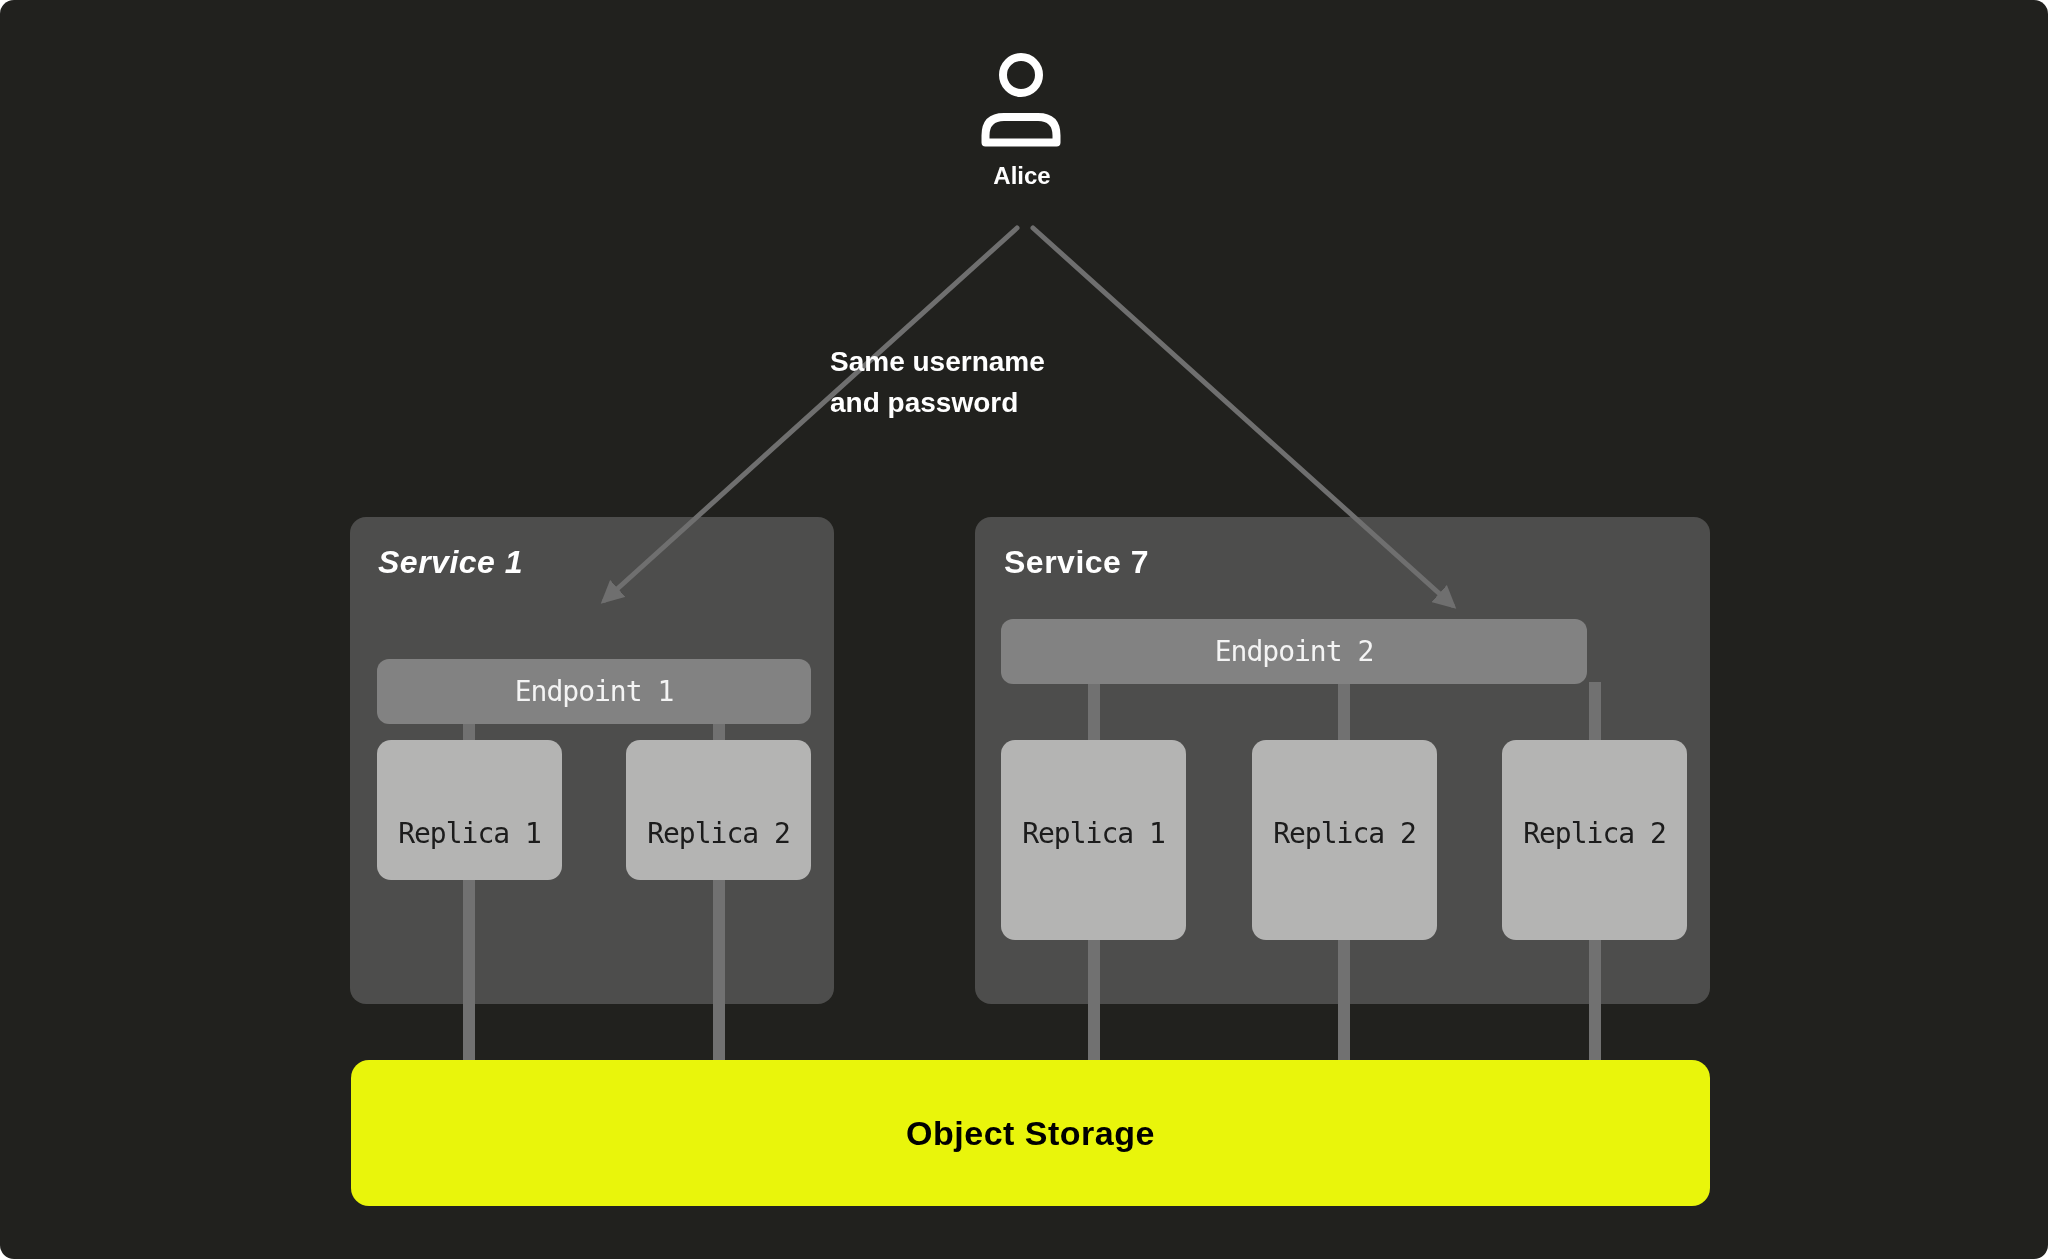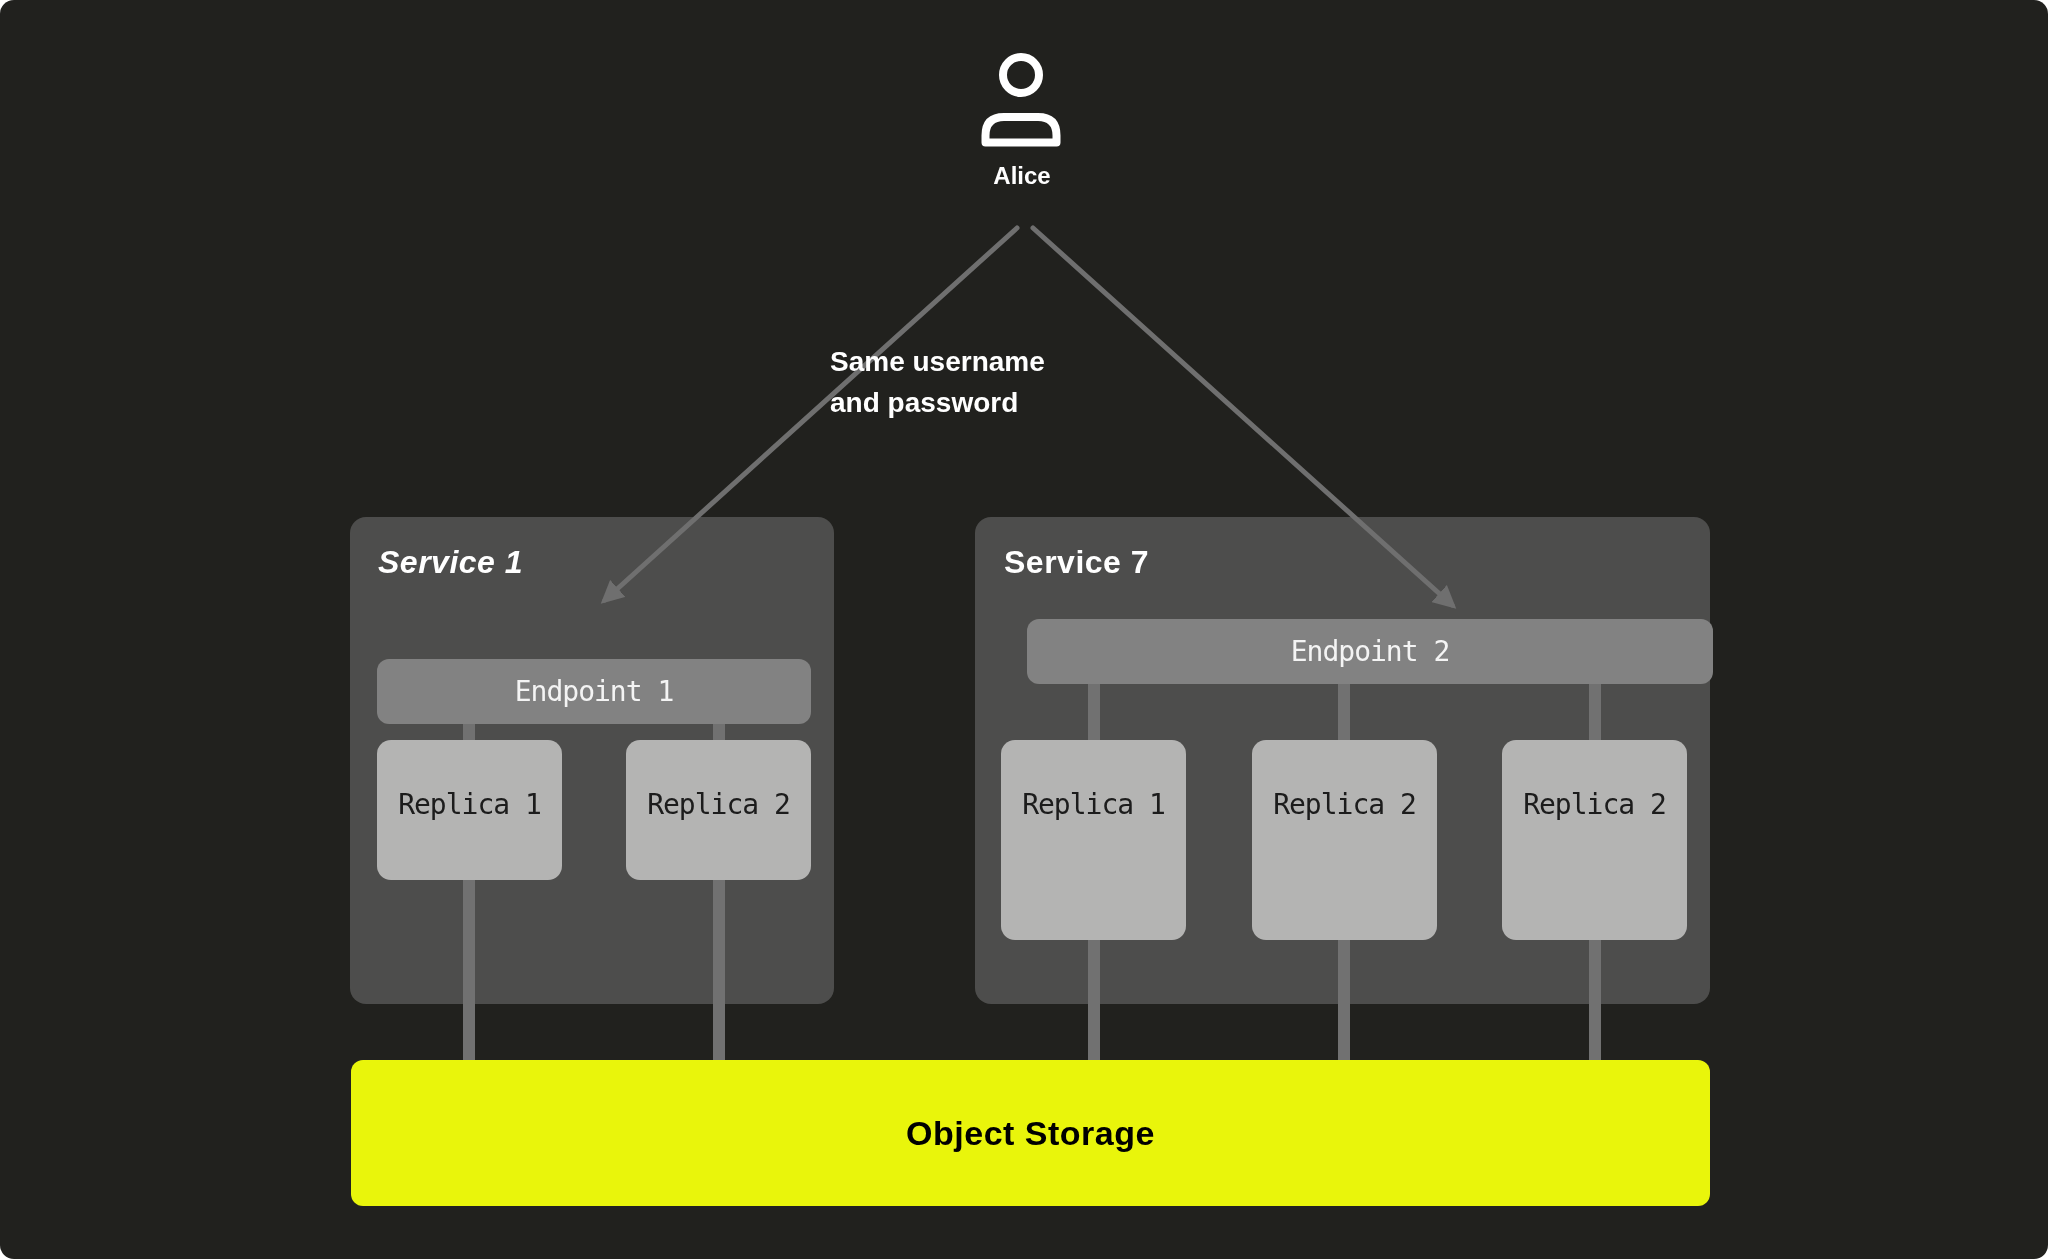--- a/index.html
+++ b/index.html
@@ -73,45 +73,45 @@
     top:619px;height:65px;
     background:var(--bar-bg);
     border-radius:12px;
     display:flex;align-items:center;justify-content:center;
     color:var(--text-soft);
     font-family:"DejaVu Sans Mono", monospace;
     font-size:28px;letter-spacing:-1px;
     z-index:3;
   }
   .endpoint-1{left:377px;width:434px;margin-top:40px;}
-  .endpoint-2{left:1001px;width:686px;margin-left:26px;}
+  .endpoint-2{left:1001px;width:586px;}
   
   .replica-box{
     top:740px;width:185px;
     background:var(--replica-bg);
     border-radius:14px;
     display:flex;justify-content:center;align-items:flex-start;
-    padding-top:48px;
+    padding-top:77px;
     color:var(--text-dark);
     font-family:"DejaVu Sans Mono", monospace;
     font-size:28px;letter-spacing:-1px;
     z-index:3;
   }
   .replica-short{height:140px;}
   .replica-tall{height:200px;}
   .s1-r1{left:377px;}
   .s1-r2{left:626px;}
   .s2-r1{left:1001px;}
   .s2-r2{left:1252px;}
   .s2-r3{left:1502px;}
   
   .storage-bar{
     left:351px;top:1060px;width:1359px;height:146px;
     background:var(--storage-bg);
-    border-radius:12px;
+    border-radius:18px;
     display:flex;align-items:center;justify-content:center;
     z-index:3;
   }
   .storage-label{
     color:#000000;
     font-size:34px;font-weight:bold;
     letter-spacing:.5px;
   }
 </style>
 </head>

